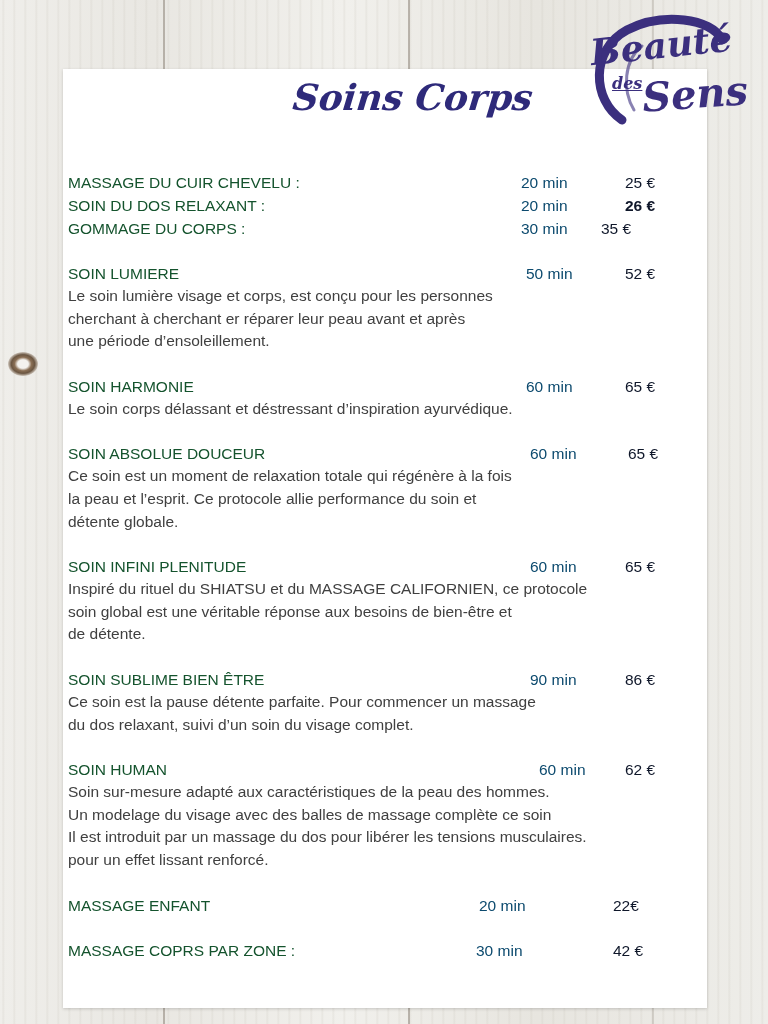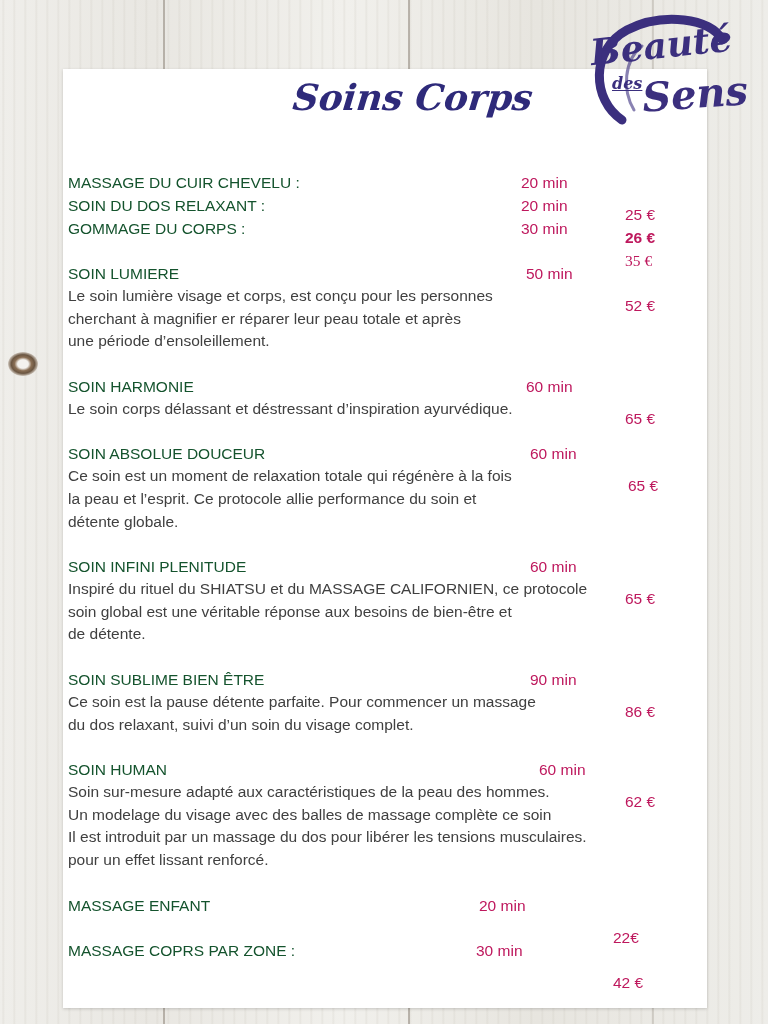--- a/index.html
+++ b/index.html
@@ -35,22 +35,22 @@
   .logo-text-1, .logo-text-2, .logo-text-3 {
     position:absolute; font-family:"DejaVu Serif", serif; font-style:italic; font-weight:bold; color:#3b2f7e;
   }
   .logo-text-1 { left:8px; top:14px; font-size:36px; transform: rotate(-6deg); }
   .logo-text-2 { left:30px; top:64px; font-size:16px;text-decoration:underline; }
   .logo-text-3 { left:60px; top:60px; font-size:40px; transform: rotate(-4deg); }
 
   .menu { position:absolute; left:68px; top:171px; width:620px; }
   .row { position:relative; height:23px; line-height:23px; font-size:15.5px; white-space:nowrap; }
   .row .name { position:absolute; left:0; color:#14532d; }
-  .row .dur  { position:absolute; color:#be185d; }
-  .row .price{ position:absolute; color:#be185d; text-align:center;margin-top:32px; }
+  .row .dur  { position:absolute; color:#0c4a6e; }
+  .row .price{ position:absolute; color:#0f172a; text-align:center; }
   .desc { font-size:15.5px; line-height:22.6px; color:#404040; white-space:nowrap; }
   .gap { height:22px; }
 </style>
 </head>
 <body>
 
 <div class="wood"></div>
 <div class="plank-line" style="left:163px"></div>
 <div class="plank-line" style="left:408px"></div>
 <div class="plank-line" style="left:652px;opacity:.25"></div>
@@ -77,30 +77,30 @@
       <span class="price" style="left: 557px;">25 €</span>
     </div>
     <div class="row">
       <span class="name">SOIN DU DOS RELAXANT :</span>
       <span class="dur" style="left: 453px;">20 min</span>
       <span class="price" style="left: 557px; font-weight: bold;">26 €</span>
     </div>
     <div class="row">
       <span class="name">GOMMAGE DU CORPS :</span>
       <span class="dur" style="left: 453px;">30 min</span>
-      <span class="price" style="left: 557px; font-family: Liberation Serif, serif;">35 €</span>
+      <span class="price" style="left: 533px;">35 €</span>
     </div>
     <div class="gap"></div>
     <div class="row">
       <span class="name">SOIN LUMIERE</span>
       <span class="dur" style="left: 458px;">50 min</span>
       <span class="price" style="left: 557px;">52 €</span>
     </div>
     <div class="desc">Le soin lumière visage et corps, est conçu pour les personnes</div>
-    <div class="desc">cherchant  à magnifier er réparer leur peau totale et après</div>
+    <div class="desc">cherchant  à cherchant er réparer leur peau avant et après</div>
     <div class="desc">une période d’ensoleillement.</div>
     <div class="gap"></div>
     <div class="row">
       <span class="name">SOIN HARMONIE</span>
       <span class="dur" style="left: 458px;">60 min</span>
       <span class="price" style="left: 557px;">65 €</span>
     </div>
     <div class="desc"> Le soin corps délassant et déstressant d’inspiration ayurvédique.</div>
     <div class="gap"></div>
     <div class="row">

